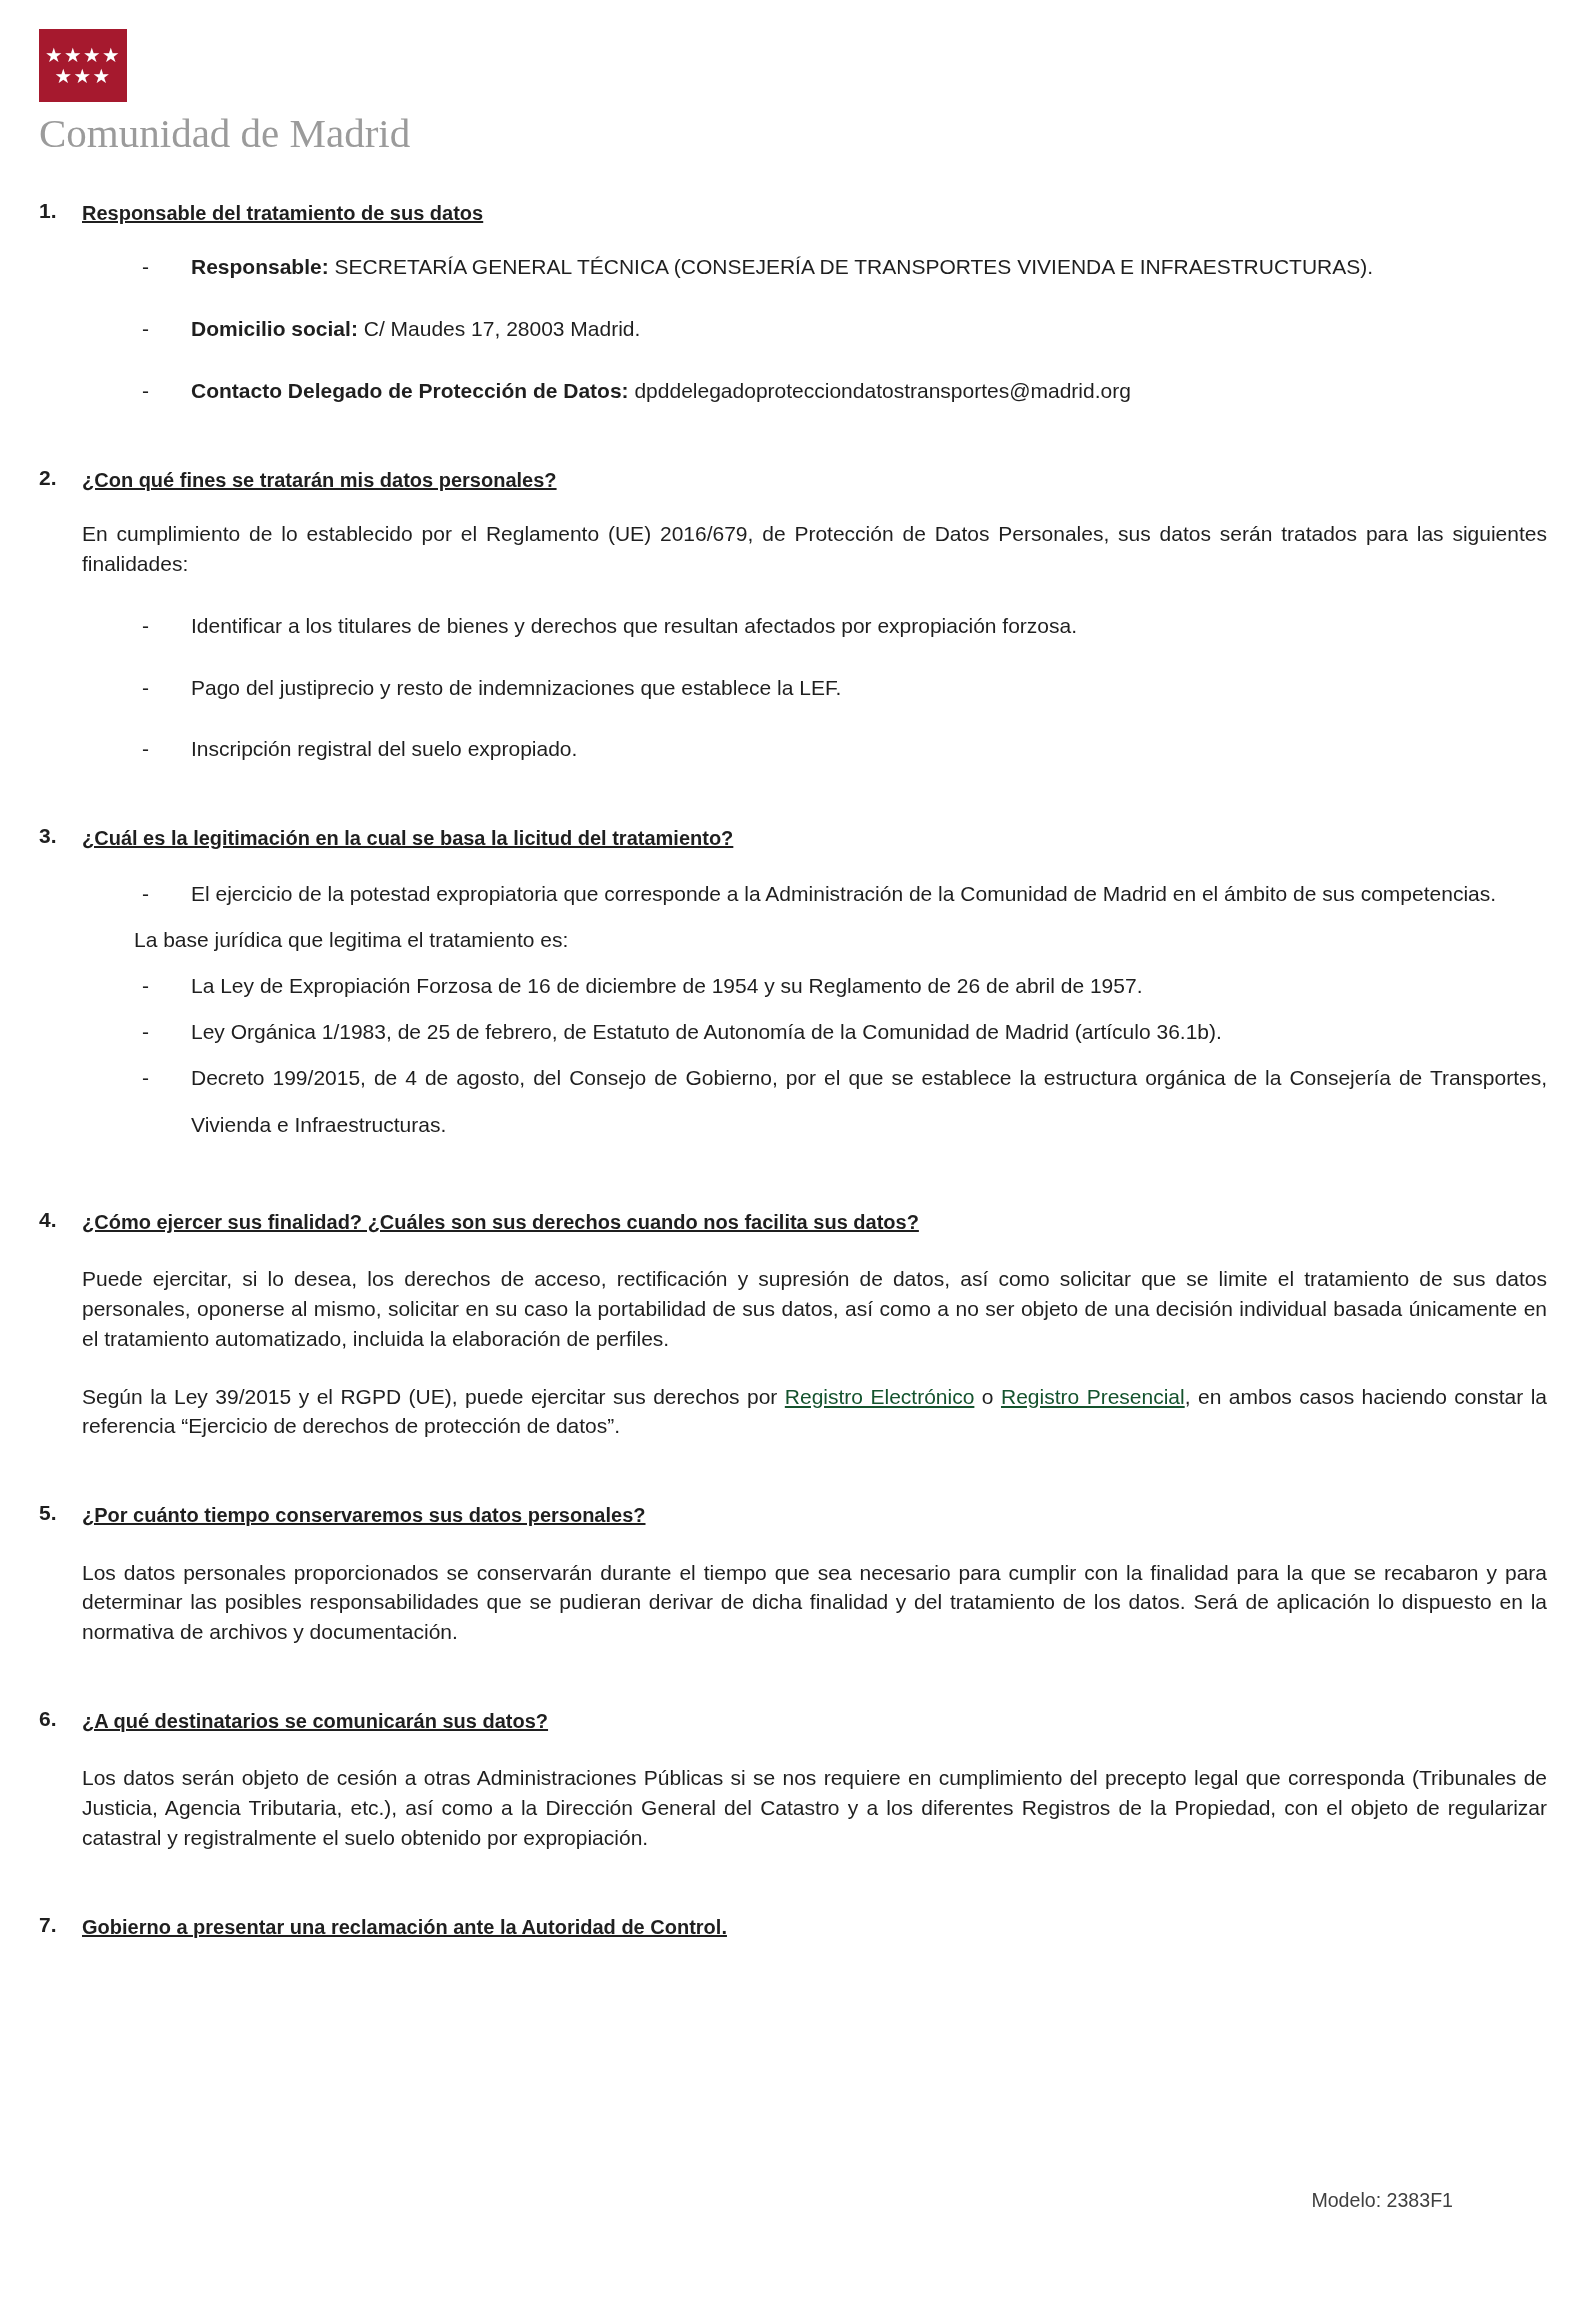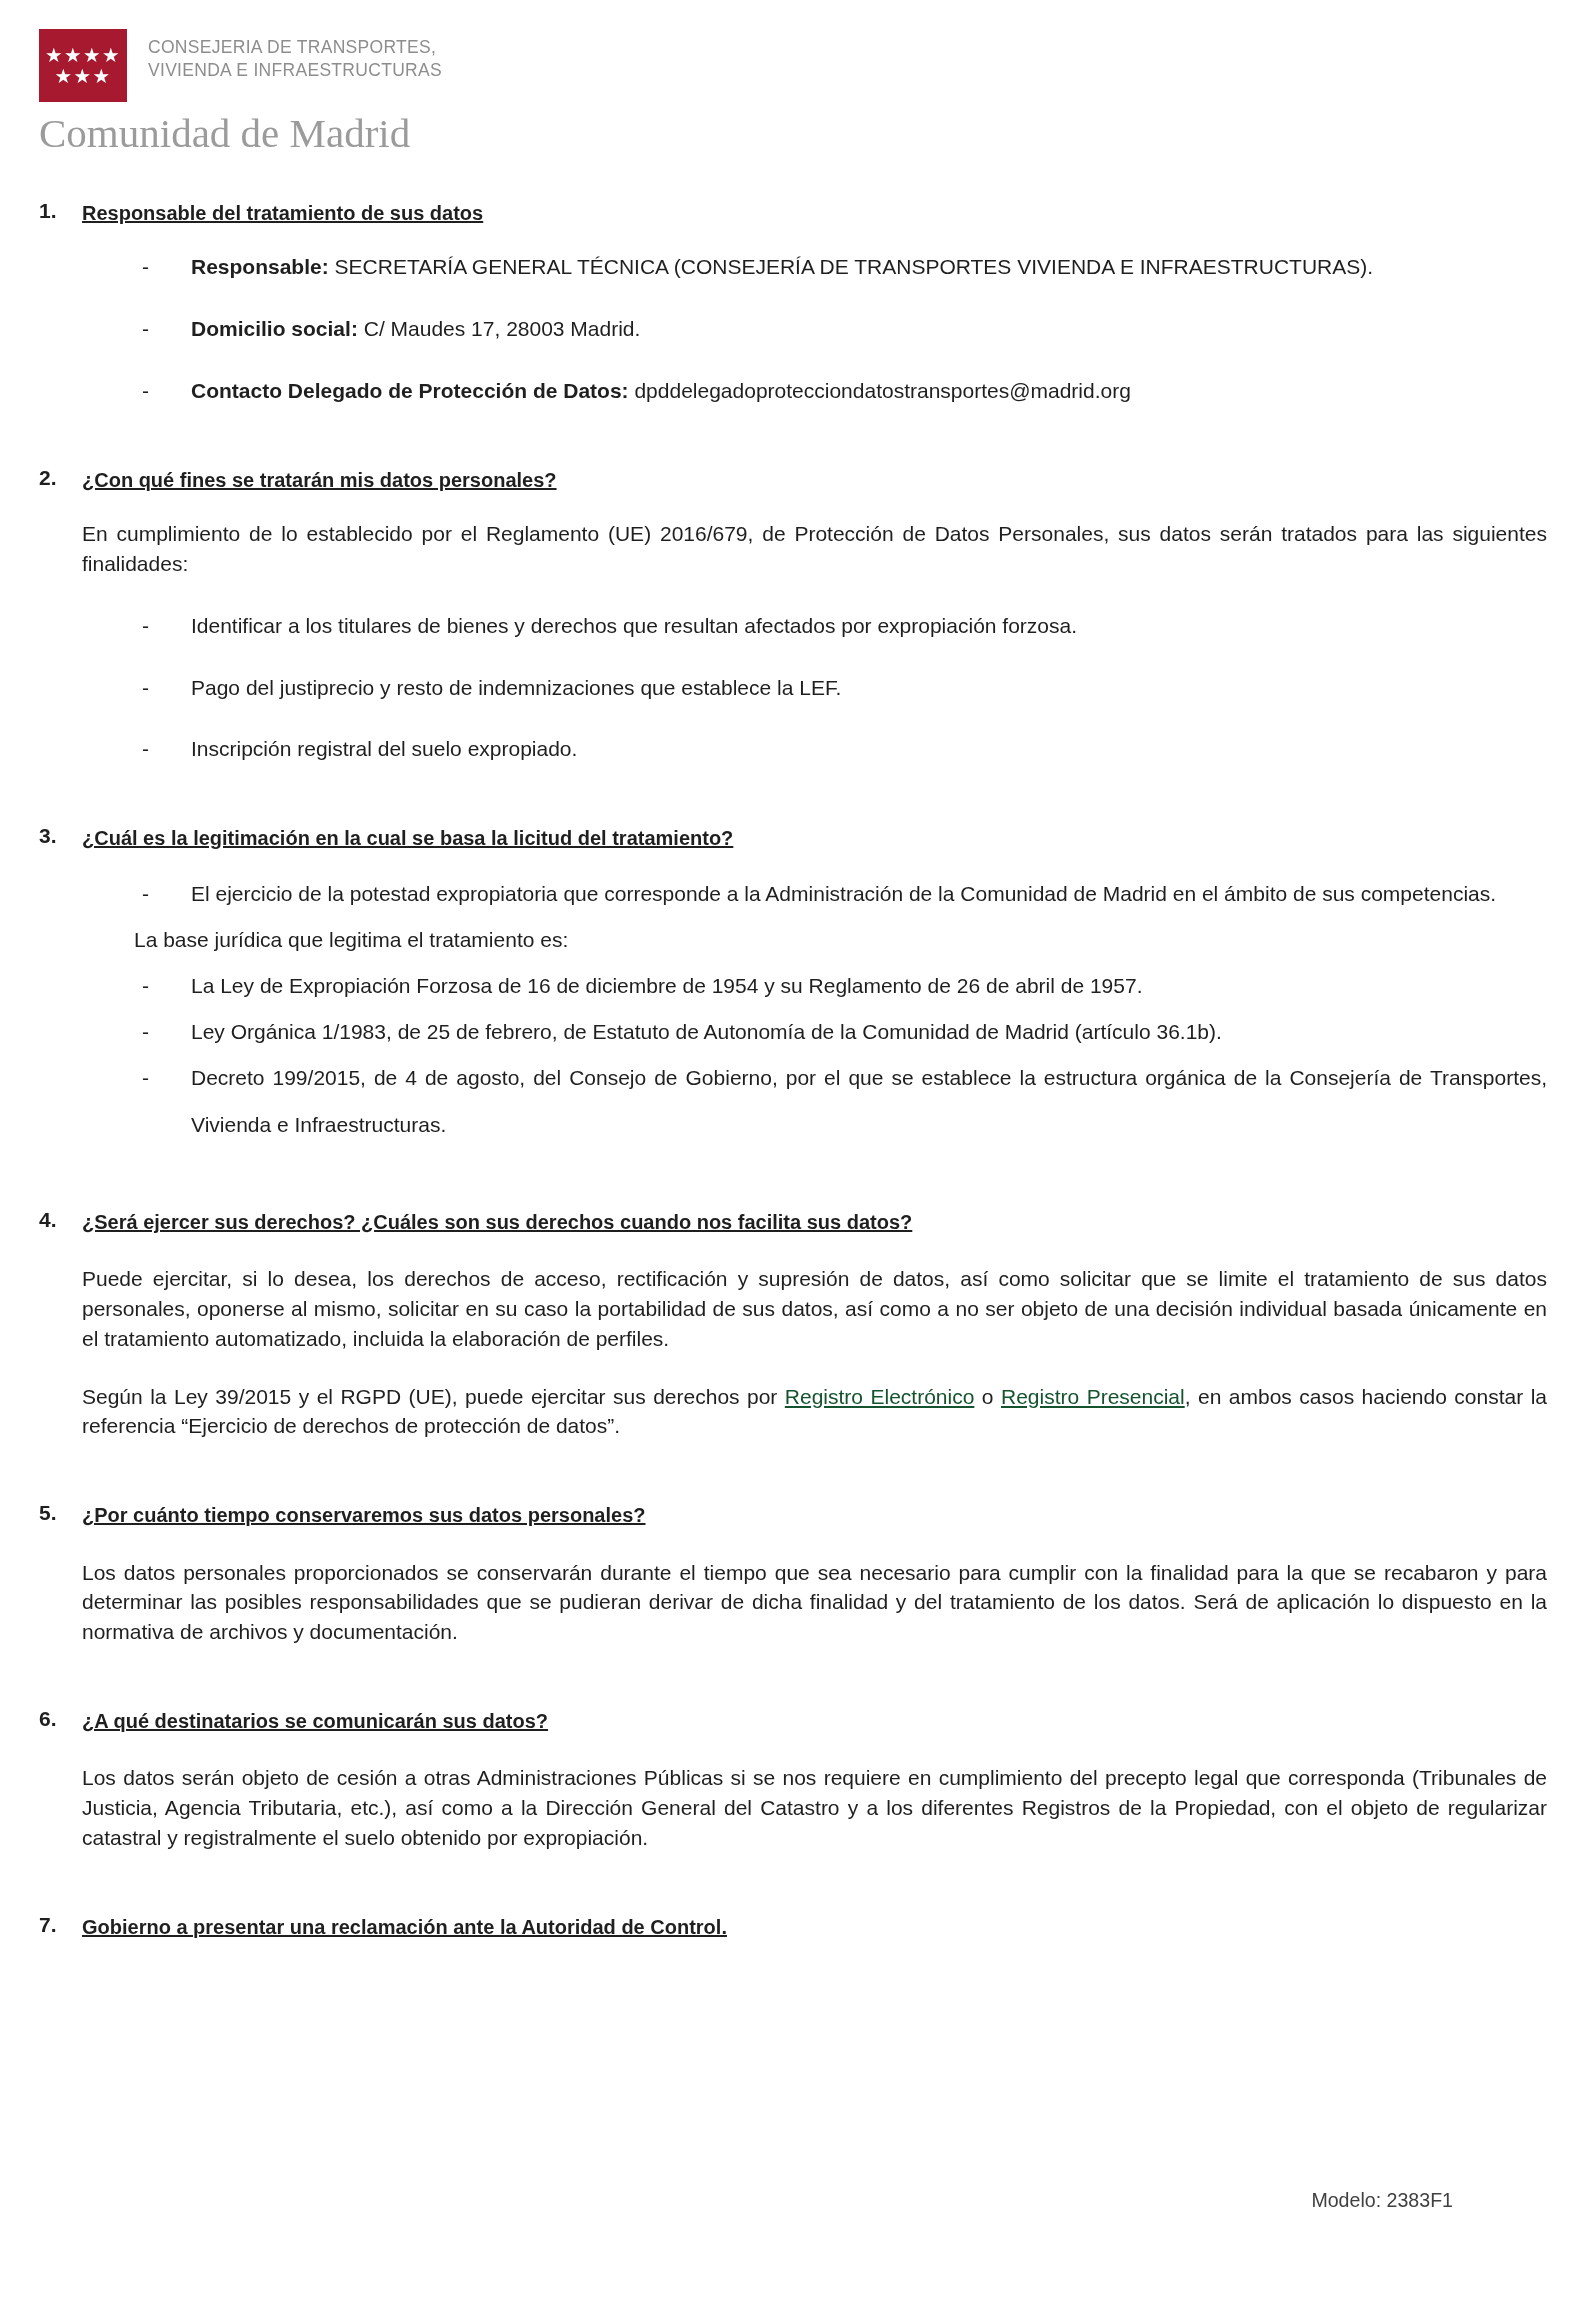--- a/index.html
+++ b/index.html
@@ -82,24 +82,20 @@
 <div class="page">
 
   <header>
     <div class="logo-row">
       <div class="flag">
         <div class="stars">
           <div>★★★★</div>
           <div>★★★</div>
         </div>
       </div>
-      <div class="dept">
-        <div>CONSEJERIA DE TRANSPORTES,</div>
-        <div>VIVIENDA E INFRAESTRUCTURAS</div>
-      </div>
     </div>
     <div class="brand">Comunidad de Madrid</div>
   </header>
 
 
   <section class="section first">
     <div class="sec-num">1.</div>
     <div class="sec-content">
       <div class="sec-heading">Responsable del tratamiento de sus datos</div>
 
@@ -164,21 +160,21 @@
           <span class="dash">-</span>
           <span class="item-text">Decreto 199/2015, de 4 de agosto, del Consejo de Gobierno, por el que se establece la estructura orgánica de la Consejería de Transportes, Vivienda e Infraestructuras.</span>
         </div>
       </div>
     </div>
   </section>
 
   <section class="section">
     <div class="sec-num">4.</div>
     <div class="sec-content">
-      <div class="sec-heading">¿Será ejercer sus derechos? ¿Cuáles son sus derechos cuando nos facilita sus datos?</div>
+      <div class="sec-heading">¿Cómo ejercer sus finalidad? ¿Cuáles son sus derechos cuando nos facilita sus datos?</div>
       <p class="para">Puede ejercitar, si lo desea, los derechos de acceso, rectificación y supresión de datos, así como solicitar que se limite el tratamiento de sus datos personales, oponerse al mismo, solicitar en su caso la portabilidad de sus datos, así como a no ser objeto de una decisión individual basada únicamente en el tratamiento automatizado, incluida la elaboración de perfiles.</p>
       <p class="para"><span>Según la Ley 39/2015 y el RGPD (UE), puede ejercitar sus derechos por </span><a class="link">Registro Electrónico</a><span> o </span><a class="link">Registro Presencial</a><span>, en ambos casos haciendo constar la referencia “Ejercicio de derechos de protección de datos”.</span></p>
     </div>
   </section>
 
   <section class="section">
     <div class="sec-num">5.</div>
     <div class="sec-content">
       <div class="sec-heading">¿Por cuánto tiempo conservaremos sus datos personales?</div>
       <p class="para">Los datos personales proporcionados se conservarán durante el tiempo que sea necesario para cumplir con la finalidad para la que se recabaron y para determinar las posibles responsabilidades que se pudieran derivar de dicha finalidad y del tratamiento de los datos. Será de aplicación lo dispuesto en la normativa de archivos y documentación.</p>

